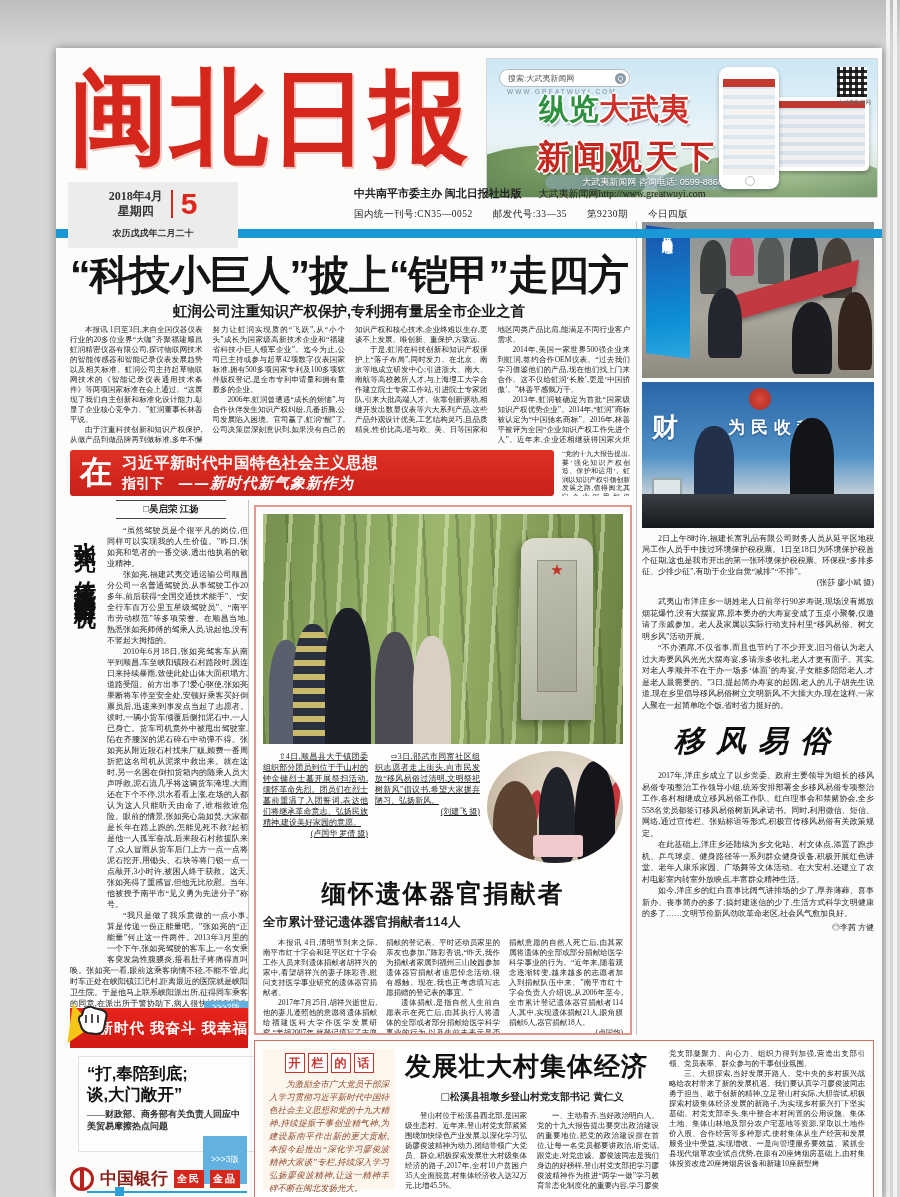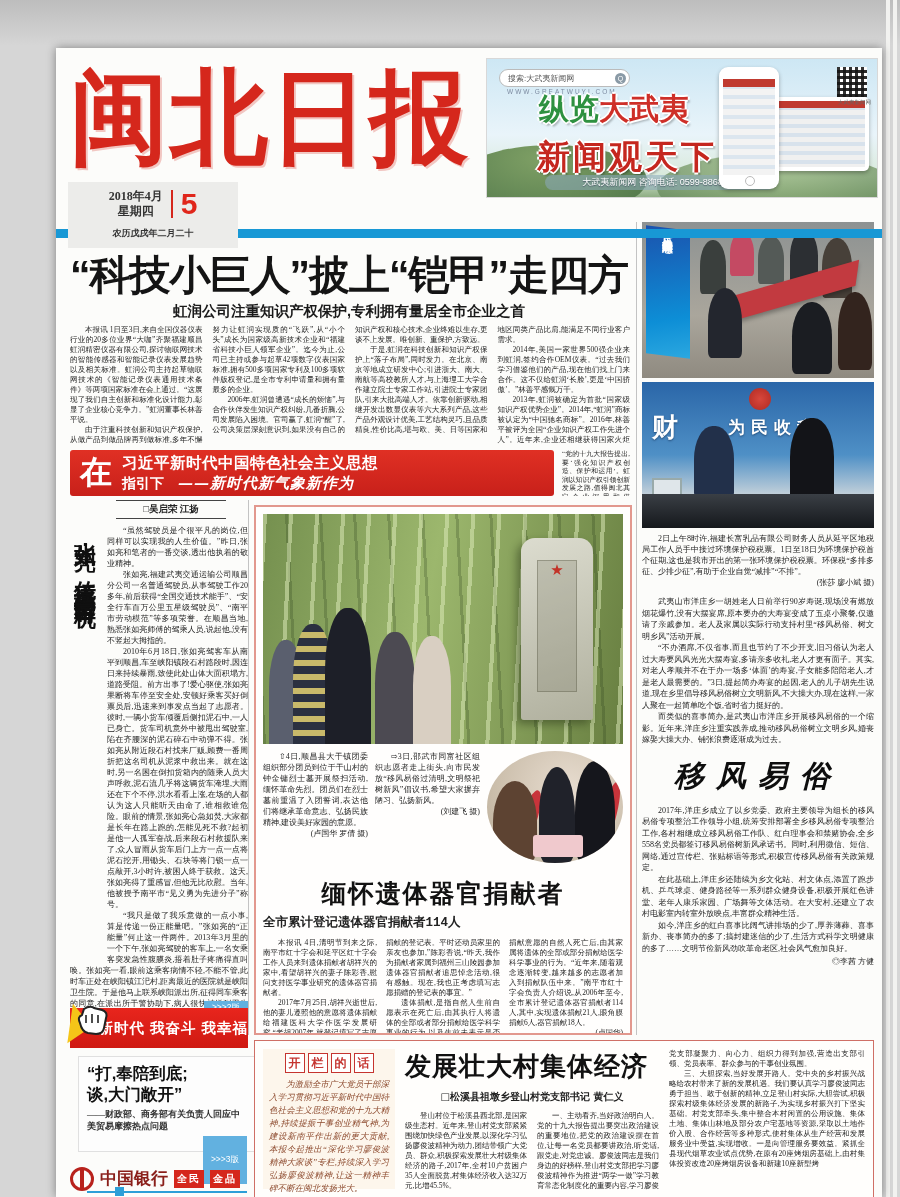--- a/index.html
+++ b/index.html
@@ -141,21 +141,21 @@
   .photo-martyrs .bamboo{position:absolute;inset:0;background:
     repeating-linear-gradient(93deg,rgba(225,238,190,.5) 0 4px,transparent 4px 26px),
     repeating-linear-gradient(87deg,rgba(40,60,25,.25) 0 3px,transparent 3px 34px);}
   .monument{position:absolute;right:30px;top:24px;width:72px;height:182px;border-radius:14px 14px 3px 3px;
     background:linear-gradient(160deg,#dcdccf,#b0b09e);box-shadow:-4px 4px 8px rgba(20,30,10,.4);}
   .monument .panel{position:absolute;left:16px;top:22px;width:38px;height:130px;background:rgba(120,120,100,.25);
     border:1px solid rgba(90,90,70,.4);text-align:center;}
   .monument .star{color:#c23328;font-size:15px;line-height:18px;}
   .mfig{position:absolute;bottom:0;border-radius:46% 46% 0 0;}
   .caprow{display:flex;gap:7px;margin-top:7px;height:118px;}
-  .cap{flex:1;font-size:8px;line-height:11px;text-align:justify;color:#1d1d1d;overflow:hidden;}
+  .cap{flex:1;font-size:8px;line-height:11px;text-align:justify;color:#1d1d1d;overflow:hidden;text-decoration:underline;}
   .cap .credit{text-indent:0;text-align:right;}
   .oval-photo{width:136px;height:112px;border-radius:50%;position:relative;overflow:hidden;flex-shrink:0;
     background:radial-gradient(circle at 60% 35%,#e8ddd0,#cabdaa 70%,#b3a691);}
   .ov{position:absolute;border-radius:50% 50% 20% 20%;}
   .memorial-h{font-family:"Liberation Sans",sans-serif;font-weight:900;font-size:25px;color:#121212;
     text-align:center;margin-top:8px;letter-spacing:2px;}
   .memorial-sub{font-family:Liberation Mono, monospace;font-weight:bold;font-size:12.5px;color:#222;
     text-align:left;margin-top:4px;}
   .memorial-body{margin-top:7px;height:116px;overflow:hidden;column-count:3;column-gap:9px;}
   .memorial-body .jp{font-size:7.5px;line-height:10px;}
@@ -249,20 +249,27 @@
       <div class="dm">
         <div>2018年4月</div>
         <div>星期四</div>
       </div>
       <div class="dsep"></div>
       <div class="dday">5</div>
     </div>
     <div class="row2">农历戊戌年二月二十</div>
   </div>
 
+  <div class="publine">
+    <div class="l1">
+      <b>中共南平市委主办  闽北日报社出版</b>
+      <span class="site">大武夷新闻网http://www.greatwuyi.com</span>
+    </div>
+    <div class="l2">国内统一刊号:CN35—0052　　邮发代号:33—35　　第9230期　　今日四版</div>
+  </div>
 
   <div class="blue-bar"></div>
 
   <div class="main-headline">“科技小巨人”披上“铠甲”走四方</div>
   <div class="main-subhead">虹润公司注重知识产权保护,专利拥有量居全市企业之首</div>
   <div class="main-body">
     <p class="jp">本报讯  1日至3日,来自全国仪器仪表行业的20多位业界“大咖”齐聚福建顺昌虹润精密仪器有限公司,探讨物联网技术的智能传感器和智能记录仪表发展趋势以及相关标准。虹润公司主持起草物联网技术的《智能记录仪表通用技术条件》等两项国家标准在会上通过。“这展现了我们自主创新和标准化设计能力,彰显了企业核心竞争力。”虹润董事长林善平说。</p>
     <p class="jp">由于注重科技创新和知识产权保护,从做产品到做品牌再到做标准,多年不懈努力让虹润实现质的“飞跃”,从“小个头”成长为国家级高新技术企业和“福建省科技小巨人领军企业”。迄今为止,公司已主持或参与起草42项数字仪表国家标准,拥有500多项国家专利及100多项软件版权登记,是全市专利申请量和拥有量最多的企业。</p>
     <p class="jp">2006年,虹润曾遭遇“成长的烦恼”,与合作伙伴发生知识产权纠纷,几番折腾,公司发展陷入困境。官司赢了,虹润“醒”了,公司决策层深刻意识到,如果没有自己的知识产权和核心技术,企业终难以生存,更谈不上发展。唯创新、重保护,方致远。</p>
     <p class="jp">于是,虹润在科技创新和知识产权保护上“落子布局”,同时发力。在北京、南京等地成立研发中心;引进浙大、南大、南航等高校教所人才,与上海理工大学合作建立院士专家工作站,引进院士专家团队,引来大批高端人才。依靠创新驱动,相继开发出数显仪表等六大系列产品,这些产品外观设计优美,工艺结构灵巧,且品质精良,性价比高,堪与欧、美、日等国家和地区同类产品比肩,能满足不同行业客户需求。</p>
@@ -402,21 +409,20 @@
       <div class="tax-counter"></div>
     </div>
     <div class="rc-cap">
       <div class="ind">2日上午8时许,福建长富乳品有限公司财务人员从延平区地税局工作人员手中接过环境保护税税票。1日至18日为环境保护税首个征期,这也是我市开出的第一张环境保护税税票。环保税“多排多征、少排少征”,有助于企业自觉“减排”“不排”。</div>
       <div class="credit">(张莎 廖小斌 摄)</div>
     </div>
 
     <div class="rc-article">
       <p class="jp">武夷山市洋庄乡一胡姓老人日前举行90岁寿诞,现场没有燃放烟花爆竹,没有大摆宴席,原本要办的大寿宴变成了五桌小聚餐,仅邀请了亲戚参加。老人及家属以实际行动支持村里“移风易俗、树文明乡风”活动开展。</p>
       <p class="jp">“不办酒席,不仅省事,而且也节约了不少开支,旧习俗认为老人过大寿要风风光光大摆寿宴,多请亲多收礼,老人才更有面子。其实,对老人孝顺并不在于办一场多‘体面’的寿宴,子女能多陪陪老人,才是老人最需要的。”3日,提起简办寿宴的起因,老人的儿子胡先生说道,现在乡里倡导移风易俗树立文明新风,不大操大办,现在这样,一家人聚在一起简单吃个饭,省时省力挺好的。</p>
-      <p class="jp">而类似的喜事简办,是武夷山市洋庄乡开展移风易俗的一个缩影。近年来,洋庄乡注重实践养成,推动移风易俗树立文明乡风,婚丧嫁娶大操大办、铺张浪费逐渐成为过去。</p>
       <div class="custom-title">移风易俗</div>
       <p class="jp">2017年,洋庄乡成立了以乡党委、政府主要领导为组长的移风易俗专项整治工作领导小组,统筹安排部署全乡移风易俗专项整治工作,各村相继成立移风易俗工作队、红白理事会和禁赌协会,全乡558名党员都签订移风易俗树新风承诺书。同时,利用微信、短信、网络,通过宣传栏、张贴标语等形式,积极宣传移风易俗有关政策规定。</p>
       <p class="jp">在此基础上,洋庄乡还陆续为乡文化站、村文体点,添置了跑步机、乒乓球桌、健身路径等一系列群众健身设备,积极开展红色讲堂、老年人康乐家园、广场舞等文体活动。在大安村,还建立了农村电影室内转室外放映点,丰富群众精神生活。</p>
       <p class="jp">如今,洋庄乡的红白喜事比阔气讲排场的少了,厚养薄葬、喜事新办、丧事简办的多了;搞封建迷信的少了,生活方式科学文明健康的多了……文明节俭新风劲吹革命老区,社会风气愈加良好。</p>
       <div class="rc-byline">◎李茜 方健</div>
     </div>
   </div>
 
   <div class="bottombox">
     <div class="kailan">

